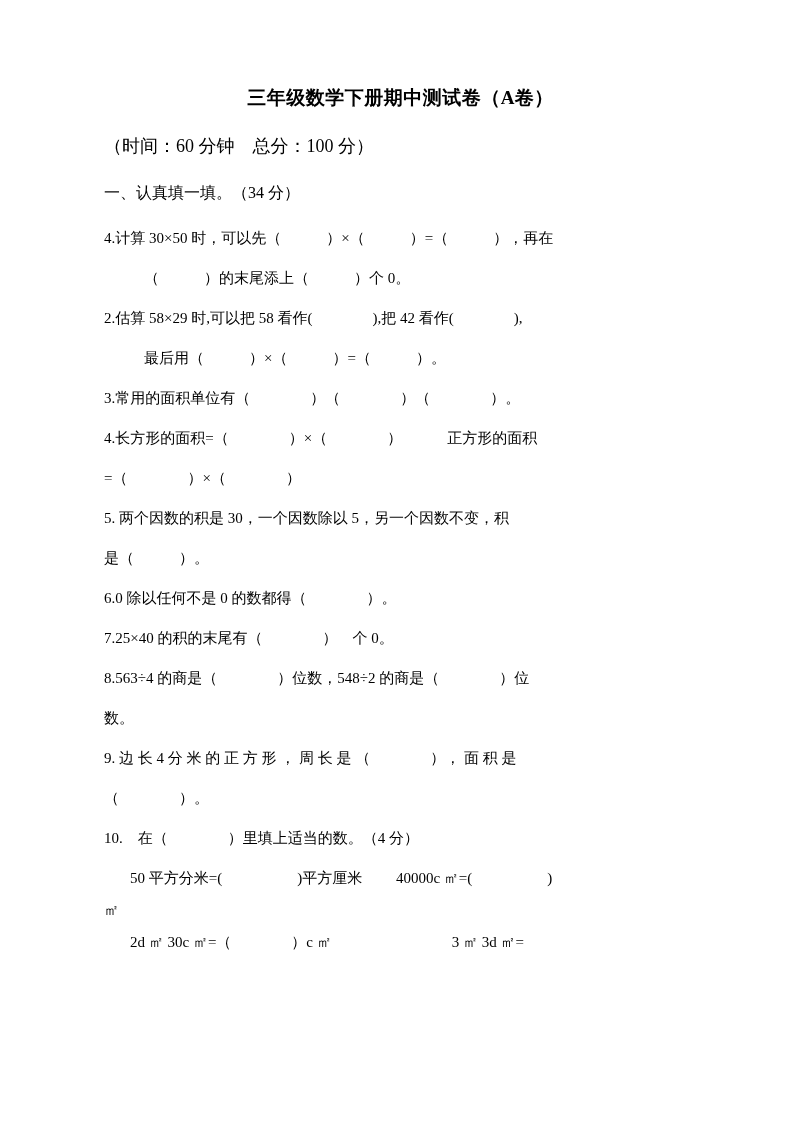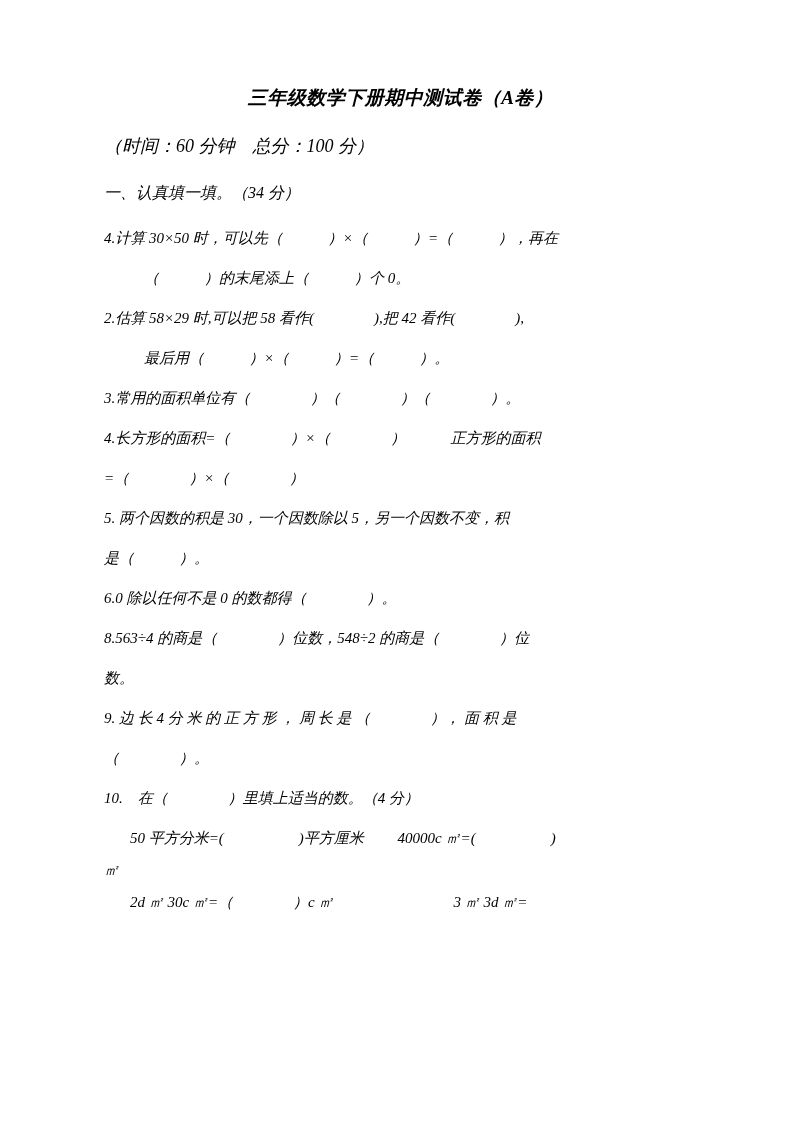--- a/index.html
+++ b/index.html
@@ -13,21 +13,20 @@
     font-family: "Liberation Serif", "DejaVu Serif", serif;
     color: #000000;
     overflow: hidden;
   }
   .page {
     position: relative;
     width: 793px;
     height: 1050px;
     box-sizing: border-box;
     padding: 85px 96px 0 104px;
-    font-style: italic;
   }
   .doc-title {
     text-align: center;
     font-size: 19px;
     font-weight: bold;
     letter-spacing: 0.5px;
     margin: 0 0 22px 0;
     line-height: 1.4;
   }
   .doc-subtitle {
@@ -83,20 +82,21 @@
   <div class="q">3.常用的面积单位有（　　　　）（　　　　）（　　　　）。</div>
 
   <div class="q">4.长方形的面积=（　　　　）×（　　　　）　　　正方形的面积</div>
   <div class="q-line2">=（　　　　）×（　　　　）</div>
 
   <div class="q">5. 两个因数的积是 30，一个因数除以 5，另一个因数不变，积</div>
   <div class="q-line2">是（　　　）。</div>
 
   <div class="q">6.0 除以任何不是 0 的数都得（　　　　）。</div>
 
+  <div class="q">7.25×40 的积的末尾有（　　　　）　个 0。</div>
 
   <div class="q">8.563÷4 的商是（　　　　）位数，548÷2 的商是（　　　　）位</div>
   <div class="q-line2">数。</div>
 
   <div class="q">9. 边 长 4 分 米 的 正 方 形 ， 周 长 是 （　　　　）， 面 积 是</div>
   <div class="q-line2">（　　　　）。</div>
 
   <div class="q">10.　在（　　　　）里填上适当的数。（4 分）</div>
 
   <div class="q-line2 pad-left-1 tight">50 平方分米=(　　　　　)平方厘米　　 40000c ㎡=(　　　　　)</div>

